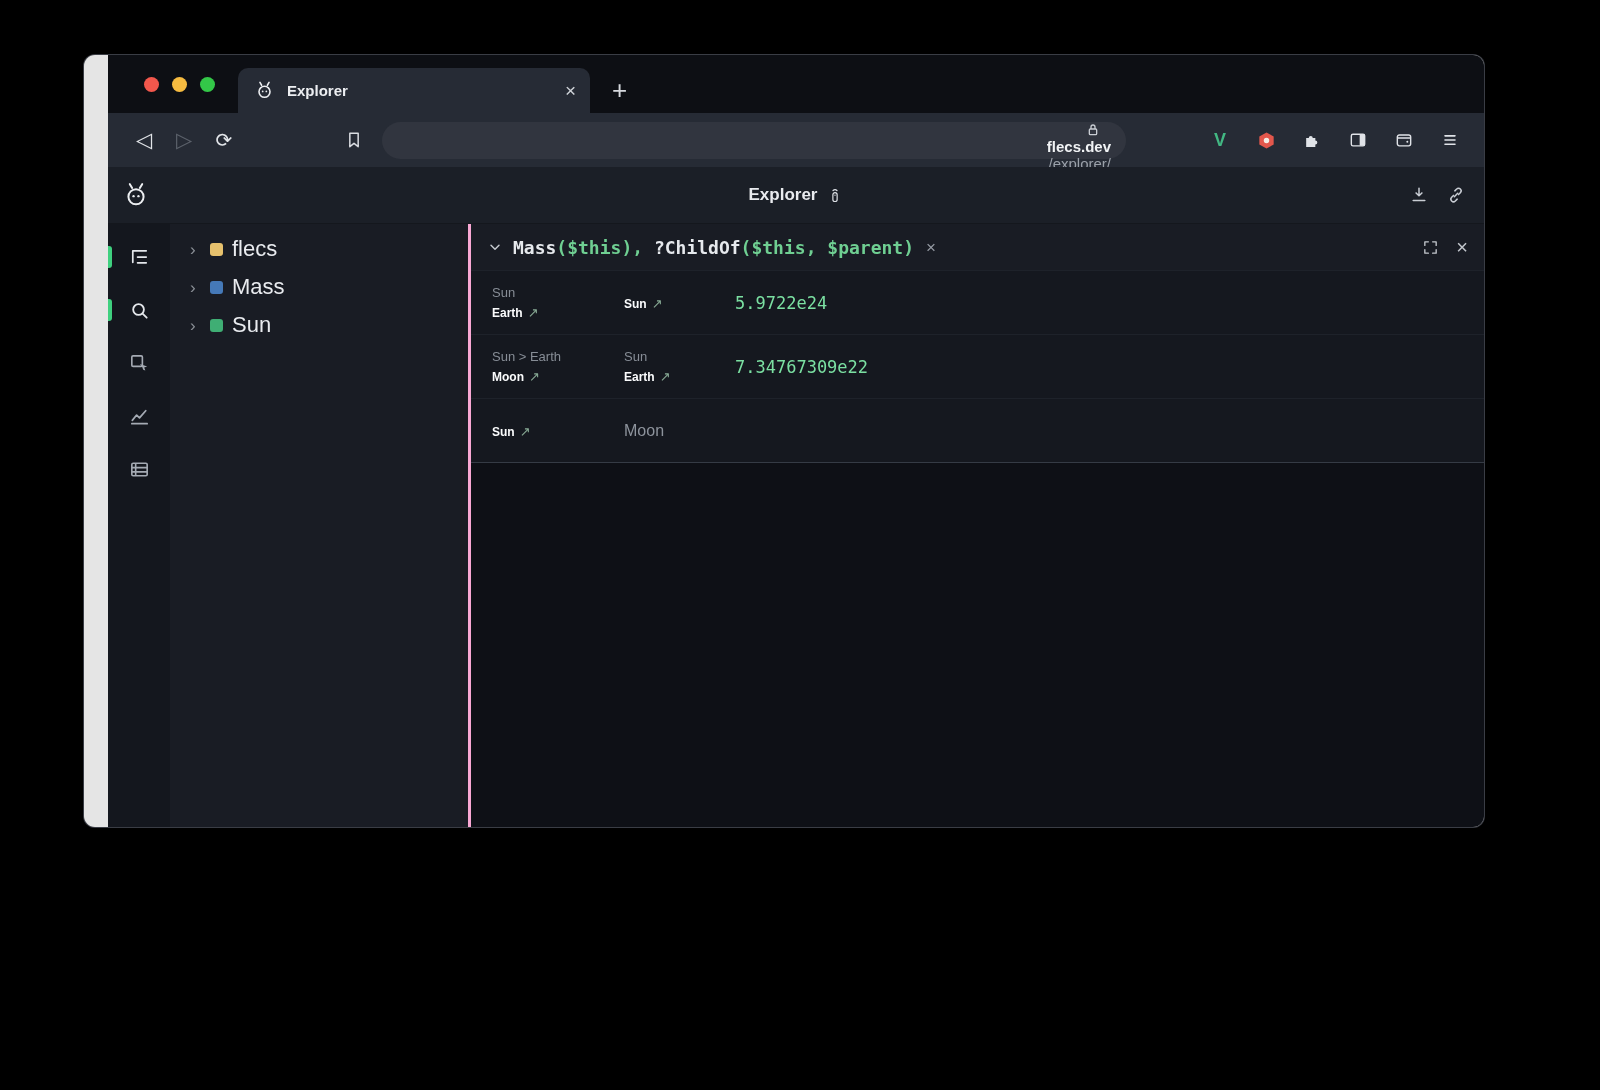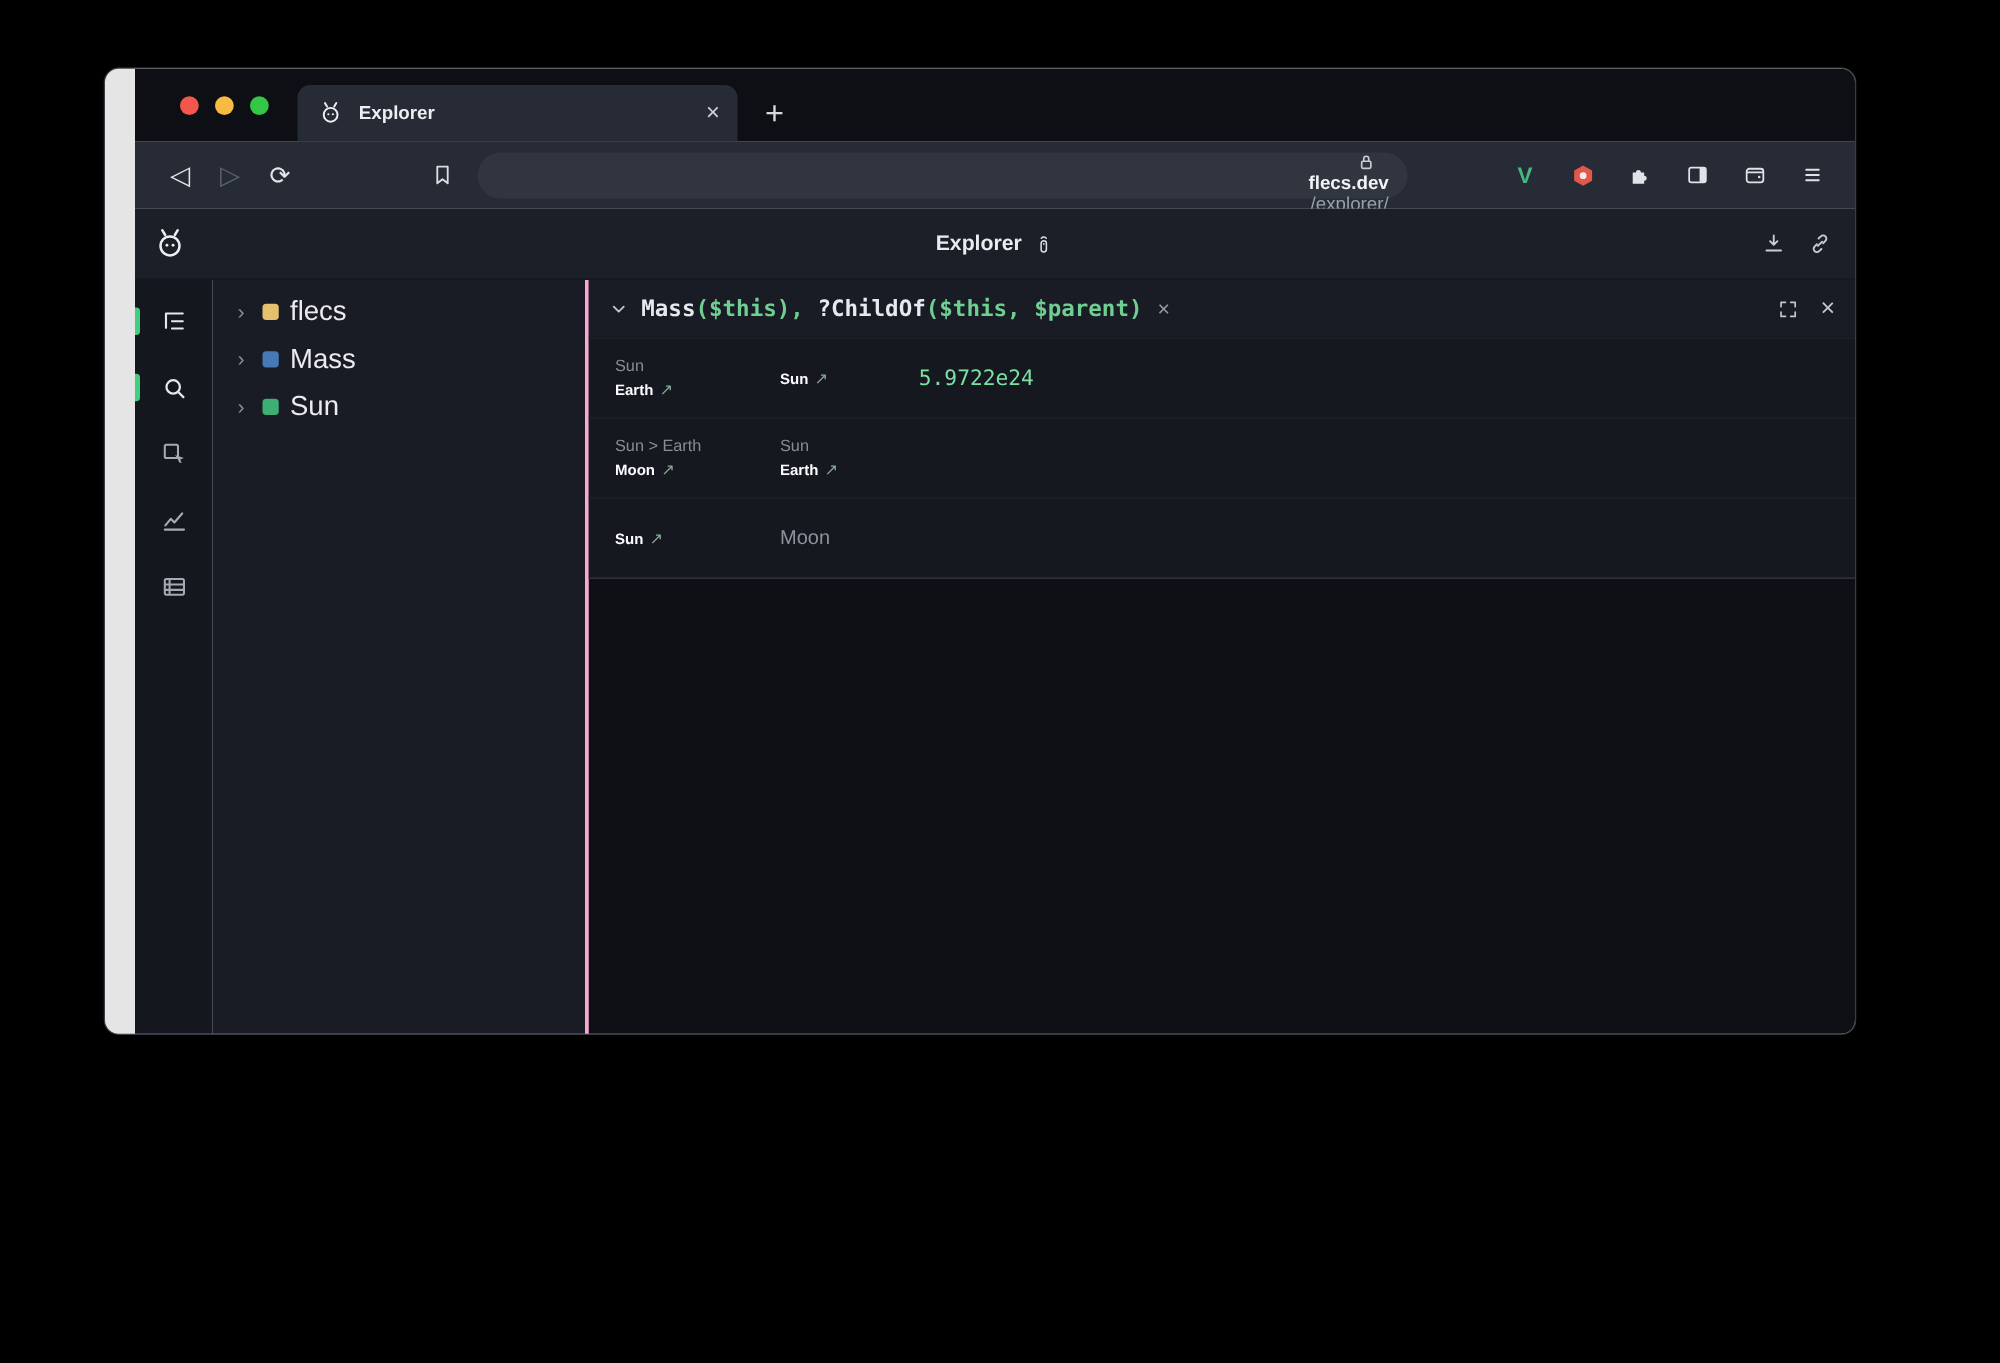--- a/index.html
+++ b/index.html
@@ -317,20 +317,21 @@
               <div>
                 <span class="ename">Moon</span><span class="larrow">↗</span>
               </div>
             </div>
             <div>
               <div class="epath">Sun</div>
               <div>
                 <span class="ename">Earth</span><span class="larrow">↗</span>
               </div>
             </div>
+            <div class="mass">7.34767309e22</div>
           </div>
 
           <div class="trow">
             <div>
 
               <div>
                 <span class="ename">Sun</span><span class="larrow">↗</span>
               </div>
             </div>
             <div>

